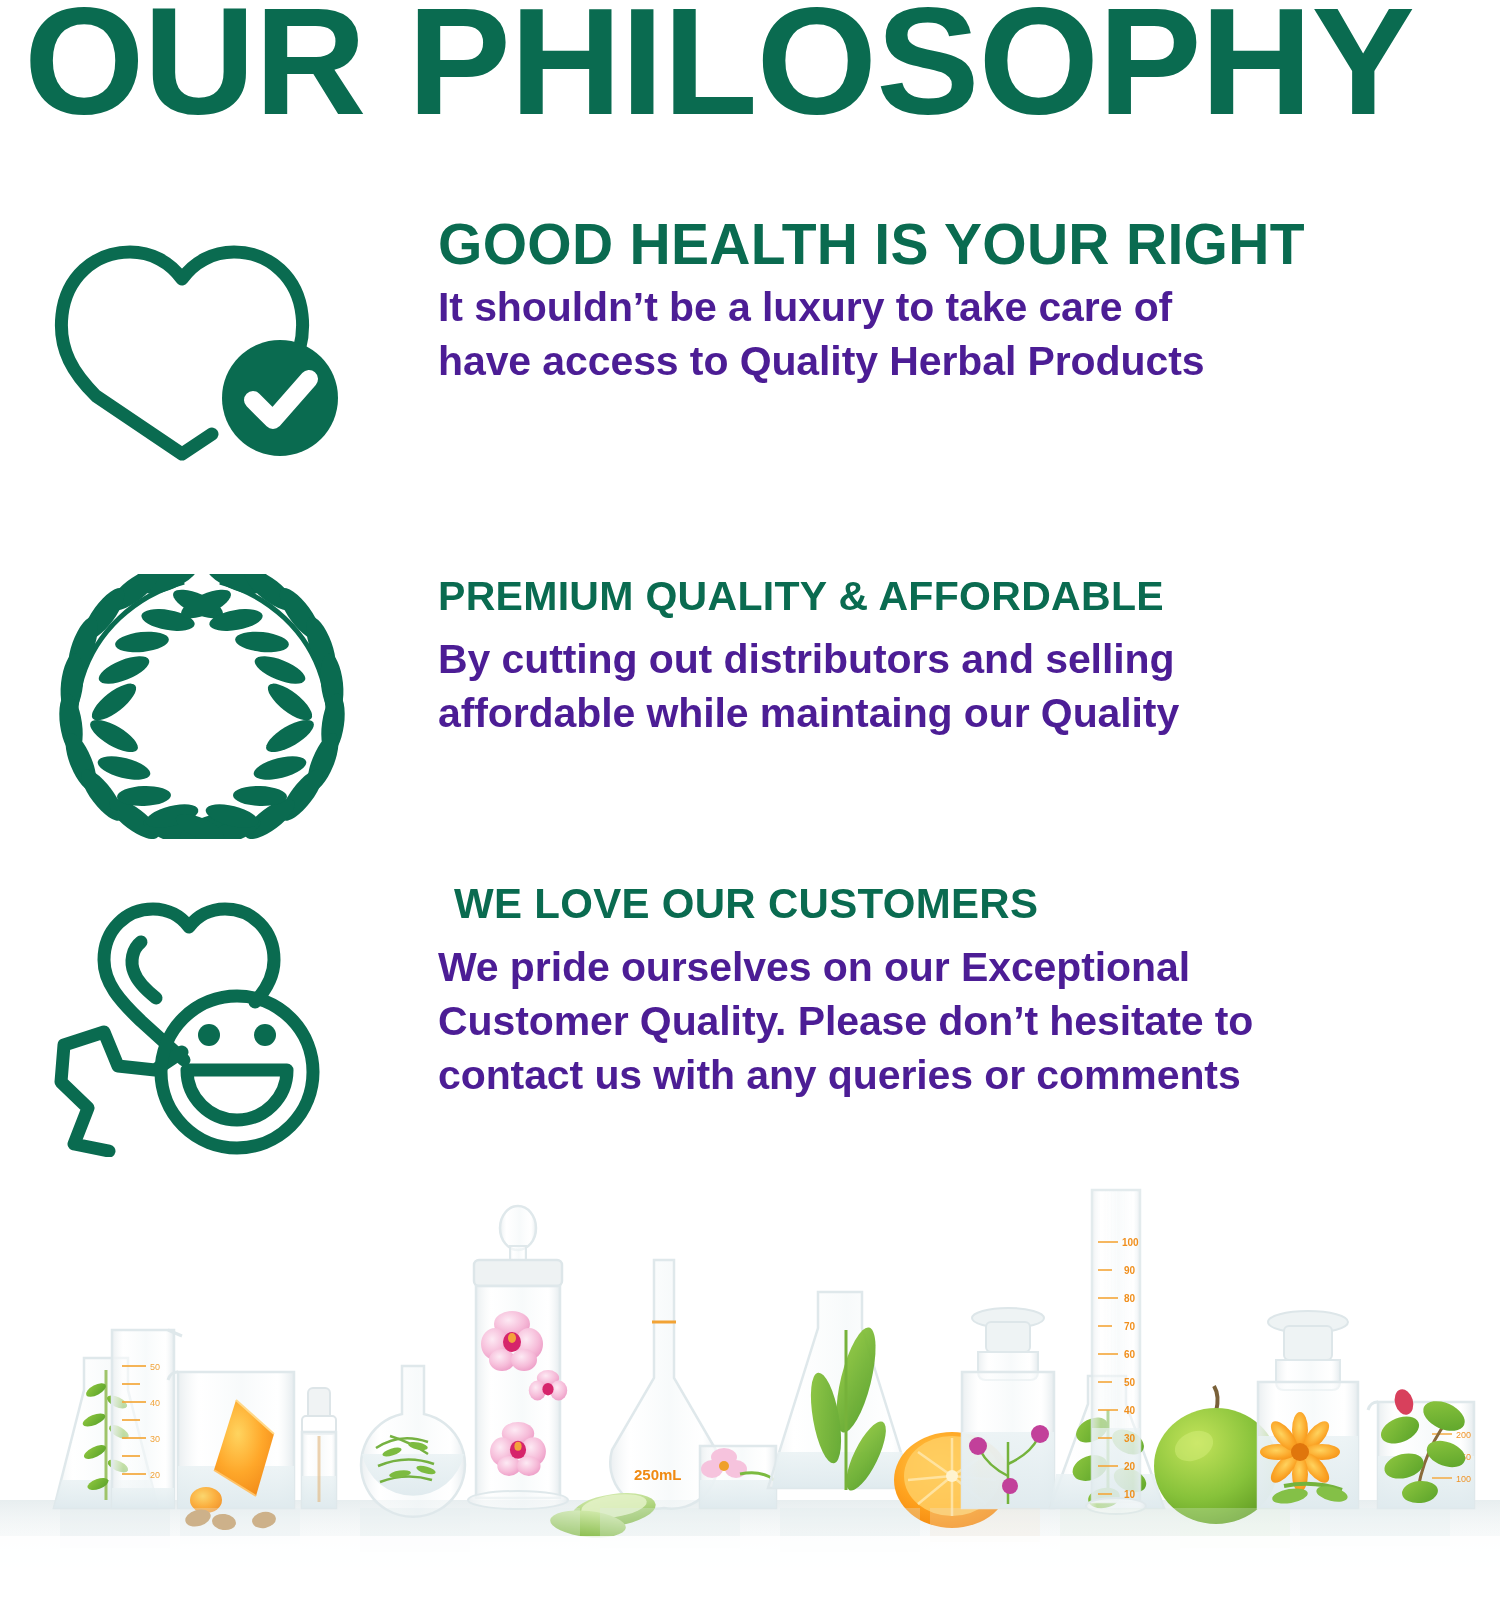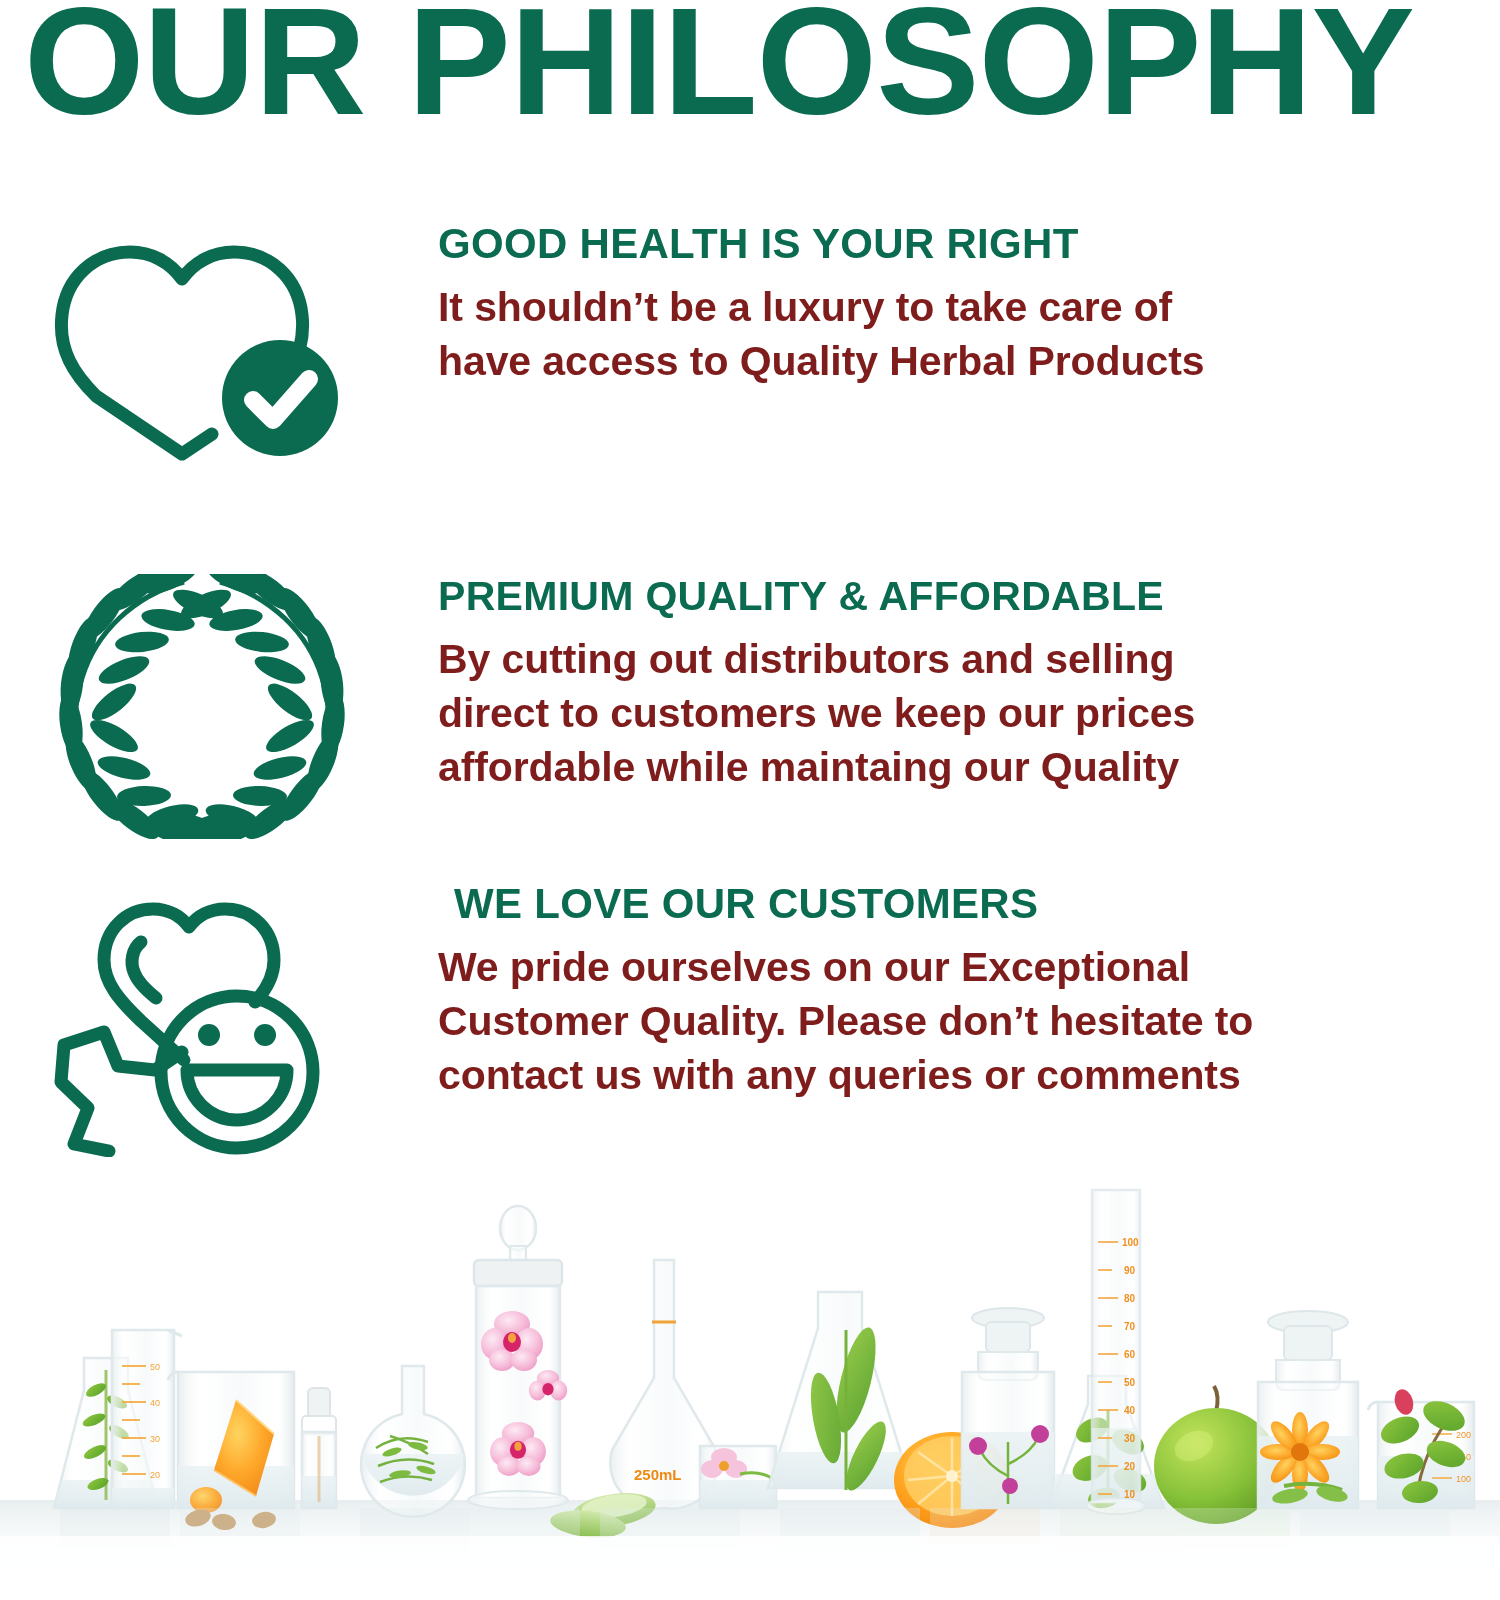--- a/index.html
+++ b/index.html
@@ -34,30 +34,30 @@
     position:absolute; left:52px; top:0;
     width:310px; height:100%;
     display:flex; align-items:flex-start; justify-content:flex-start;
   }
   .icon-cell svg { display:block; }
 
   .text-cell { position:absolute; left:438px; top:0; width:950px; }
 
   .sec-heading {
     color:#0a6b50;
-    font-size:42px;
+    font-size:57px;
     font-weight:bold;
     letter-spacing:0.3px;
     line-height:44px;
     white-space:nowrap;
     transform:scaleX(1.0);
     transform-origin:left center;
   }
   .sec-body {
-    color:#7f1d1d;
+    color:#4c1d95;
     font-size:41px;
     font-weight:bold;
     line-height:54px;
     letter-spacing:-0.1px;
     margin-top:14px;
     max-width:935px;
   }
   .sec-body .ln { display:block; white-space:nowrap; }
 
   #row-1 .sec-heading { font-size:41px; }
@@ -142,21 +142,20 @@
 
       <use href="#lw-branch" x="0" y="0"></use>
 
       <use href="#lw-branch" transform="translate(300,0) scale(-1,1)"></use>
     </svg>
   </div>
   <div class="text-cell">
     <div class="sec-heading">PREMIUM QUALITY &amp; AFFORDABLE</div>
     <div class="sec-body">
       <span class="ln">By cutting out distributors and selling</span>
-      <span class="ln">direct to customers we keep our prices</span>
       <span class="ln">affordable while maintaing our Quality</span>
     </div>
   </div>
 </div>
 
 <div class="phil-row" id="row-2">
   <div class="icon-cell">
     <svg width="290" height="275" viewBox="0 0 290 275" aria-hidden="true">
       <g fill="none" stroke="#0a6b50" stroke-width="13" stroke-linecap="round" stroke-linejoin="round">
 

